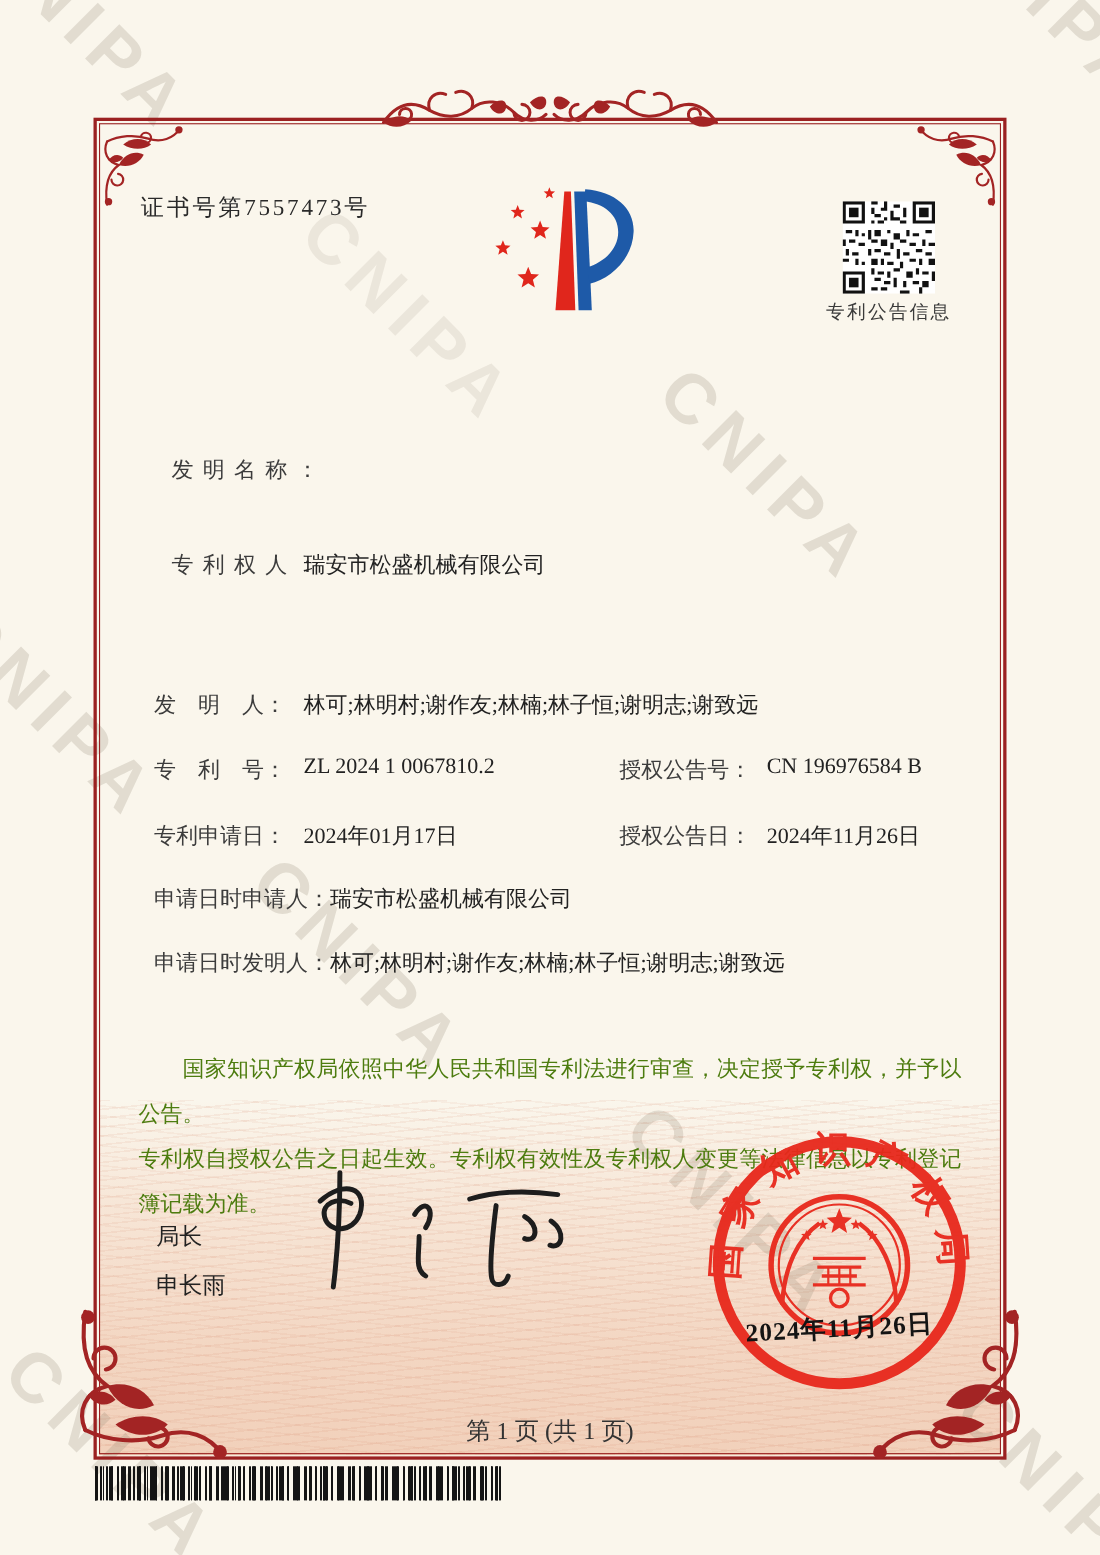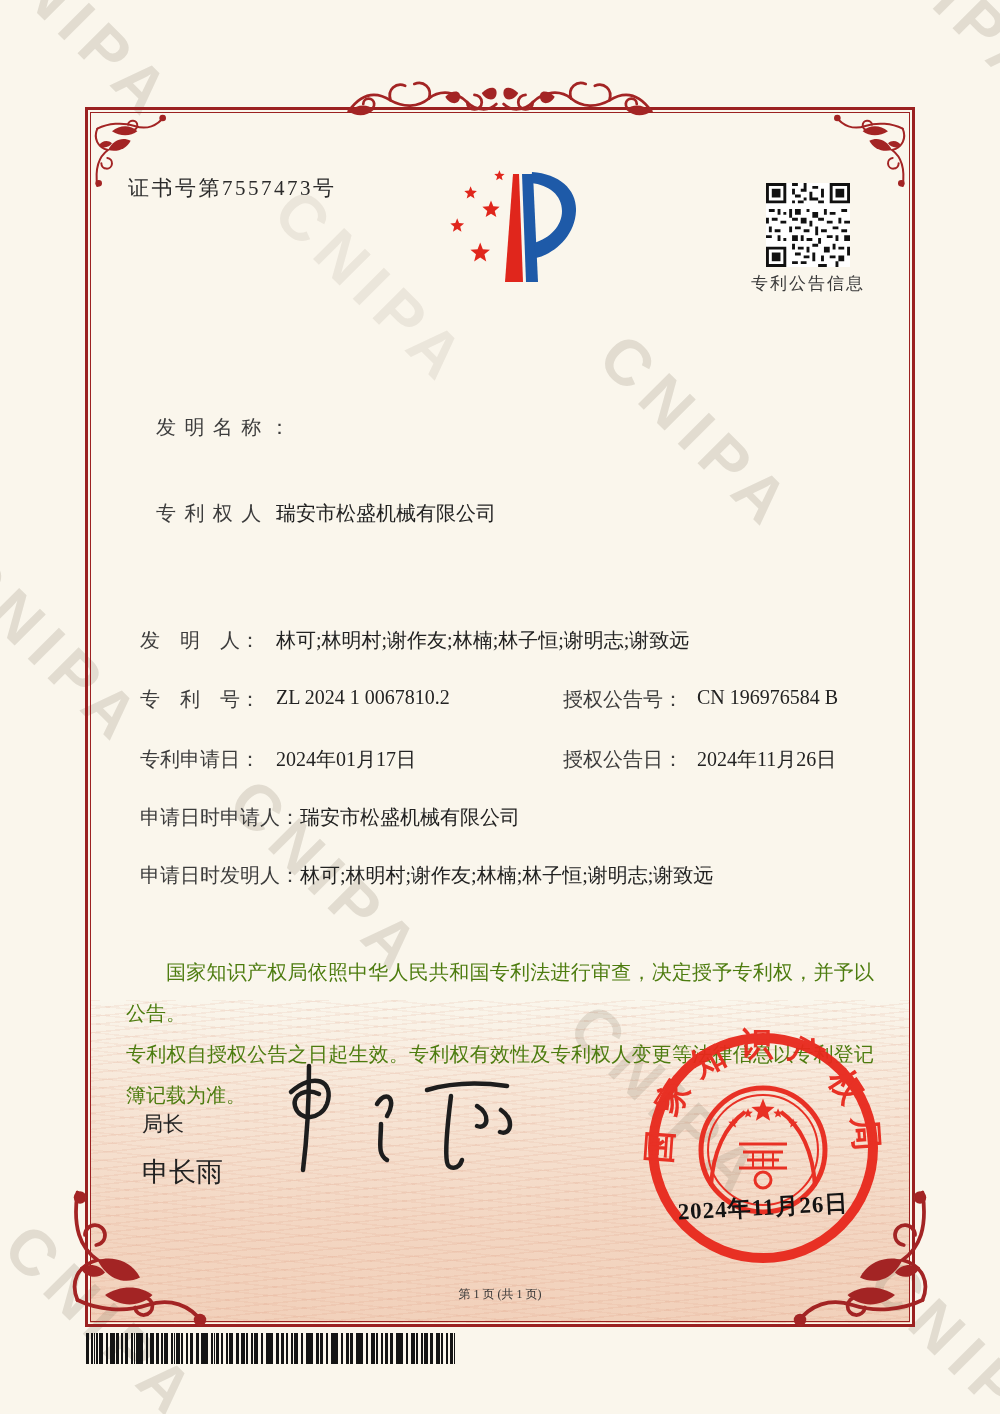--- a/index.html
+++ b/index.html
@@ -59,30 +59,30 @@
   .r-inventors{top:627px;left:0;width:100%;height:30px;}
   .r-numbers{top:686px;left:0;width:100%;height:30px;}
   .r-dates{top:746px;left:0;width:100%;height:30px;padding-left:28px;}
   .r-appfil{top:804px;left:0;width:100%;height:30px;}
   .r-invfil{top:862px;left:0;width:100%;height:30px;}
   
   .body-text{position:absolute;left:126px;top:952px;width:748px;z-index:4;font-size:20px;line-height:41px;color:#4d7c0f;text-align:justify;}
   .body-text .indent{text-indent:2em;}
   
   .sig-title{position:absolute;left:142px;top:1110px;z-index:4;font-family:"Liberation Sans","DejaVu Sans",sans-serif;font-size:21px;color:#222;}
-  .sig-name{position:absolute;left:142px;top:1154px;z-index:4;font-family:"Liberation Sans","DejaVu Sans",sans-serif;font-size:27px;color:#222;}
+  .sig-name{position:absolute;left:142px;top:1154px;z-index:4;font-family:"Liberation Sans","DejaVu Sans",sans-serif;font-size:21px;color:#222;}
   .sig-hand{position:absolute;left:255px;top:1058px;width:280px;height:118px;z-index:4;}
   
   .seal{position:absolute;left:641px;top:1026px;width:244px;height:244px;z-index:5;opacity:0.95;}
   .seal-date{
     position:absolute;left:641px;top:1192px;width:244px;z-index:6;text-align:center;
     font-size:23px;font-weight:600;color:#141414;letter-spacing:1px;transform:rotate(-3deg);
   }
   
-  .footer{position:absolute;left:0;top:1286px;width:100%;z-index:4;text-align:center;font-size:12px;color:#333;}
+  .footer{position:absolute;left:0;top:1286px;width:100%;z-index:4;text-align:center;font-size:22px;color:#333;}
   .barcode{
     position:absolute;left:86px;top:1333px;width:370px;height:31px;z-index:4;
     background-image:
       repeating-linear-gradient(90deg,#141414 0 2px,transparent 2px 5px),
       repeating-linear-gradient(90deg,#141414 0 1px,transparent 1px 8px),
       repeating-linear-gradient(90deg,#141414 0 3px,transparent 3px 13px);
   }
   .defs{position:absolute;width:0;height:0;overflow:hidden;}
 </style>
 </head>

